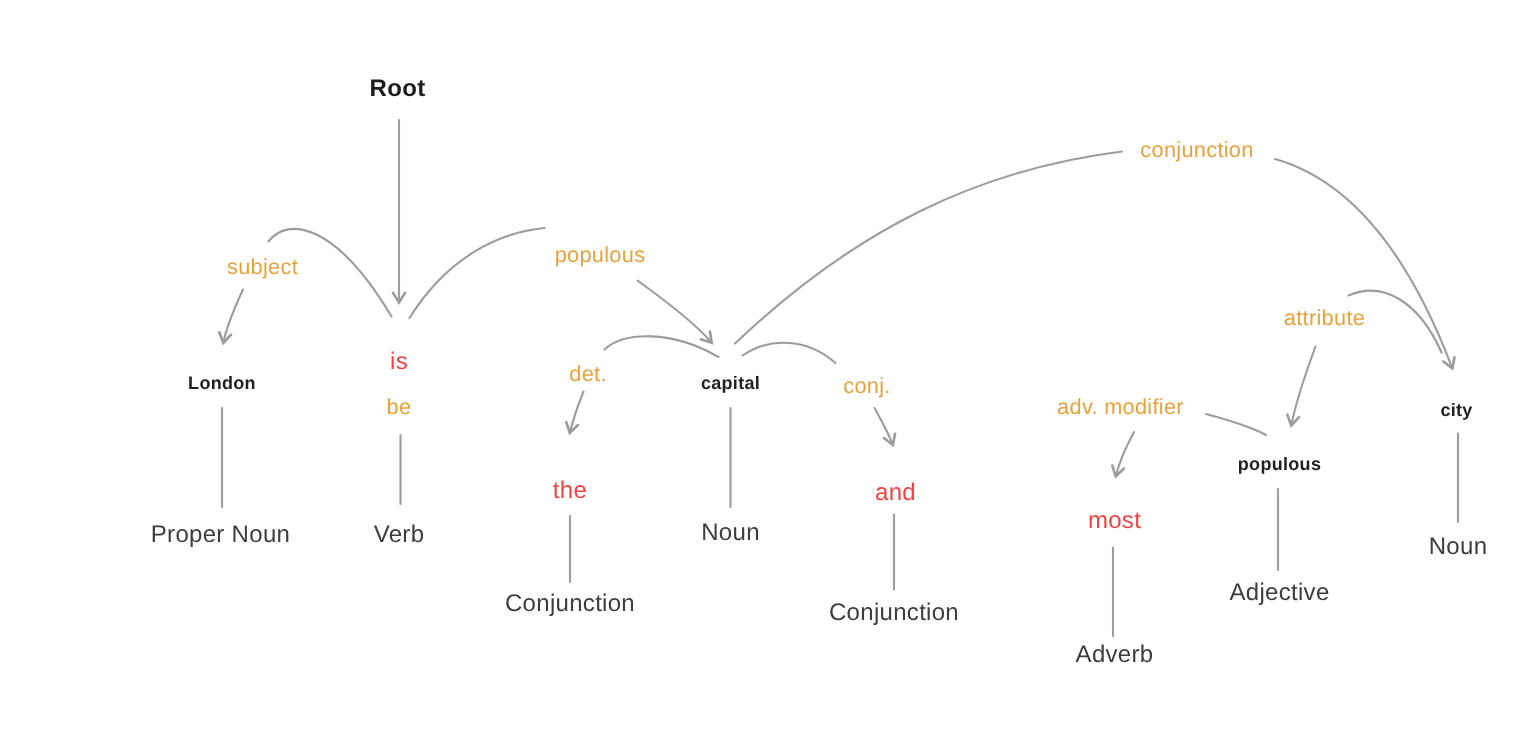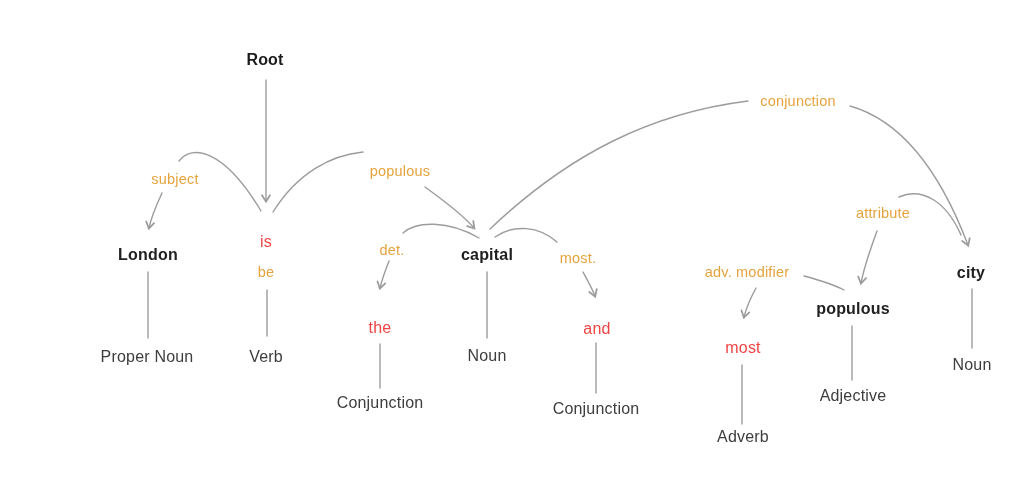--- a/index.html
+++ b/index.html
@@ -12,21 +12,21 @@
     margin-left:40px;
   }
   .stage svg{position:absolute;left:0;top:0;}
   .lbl{
     position:absolute;
     transform:translate(-50%,-50%);
     white-space:nowrap;
     letter-spacing:0.2px;
     line-height:1;
   }
-  .word{font-size:16px;font-weight:700;color:#212121;text-align:right;}
+  .word{font-size:12px;font-weight:700;color:#212121;text-align:right;}
   .plain{font-size:16px;color:#ef4444;}
   .dep{font-size:14.5px;color:#e6a33d;font-weight:400;}
   .pos{font-size:16px;color:#3d3d3d;}
   .rootlbl{font-size:16px;font-weight:700;color:#1c1c1c;}
 </style>
 </head>
 <body>
 
 <div class="stage">
 
@@ -70,21 +70,21 @@
       <path d="M812,326 L812,380"></path>
       <path d="M932,289 L932,348"></path>
     </g>
   </svg>
 
   <span class="lbl rootlbl" style="left:225px;top:60px">Root</span>
 
   <span class="lbl dep" style="left:135px;top:179px">subject</span>
   <span class="lbl dep" style="left:360px;top:171px">populous</span>
   <span class="lbl dep" style="left:352px;top:250px">det.</span>
-  <span class="lbl dep" style="left:538px;top:258px">most.</span>
+  <span class="lbl dep" style="left:538px;top:258px">conj.</span>
   <span class="lbl dep" style="left:758px;top:101px">conjunction</span>
   <span class="lbl dep" style="left:843px;top:213px">attribute</span>
   <span class="lbl dep" style="left:707px;top:272px">adv. modifier</span>
 
   <span class="lbl dep" style="left:226px;top:272px">be</span>
 
   <span class="lbl word" style="left:108px;top:255px">London</span>
   <span class="lbl plain" style="left:226px;top:242px">is</span>
   <span class="lbl plain" style="left:340px;top:328px">the</span>
   <span class="lbl word" style="left:447px;top:255px">capital</span>

